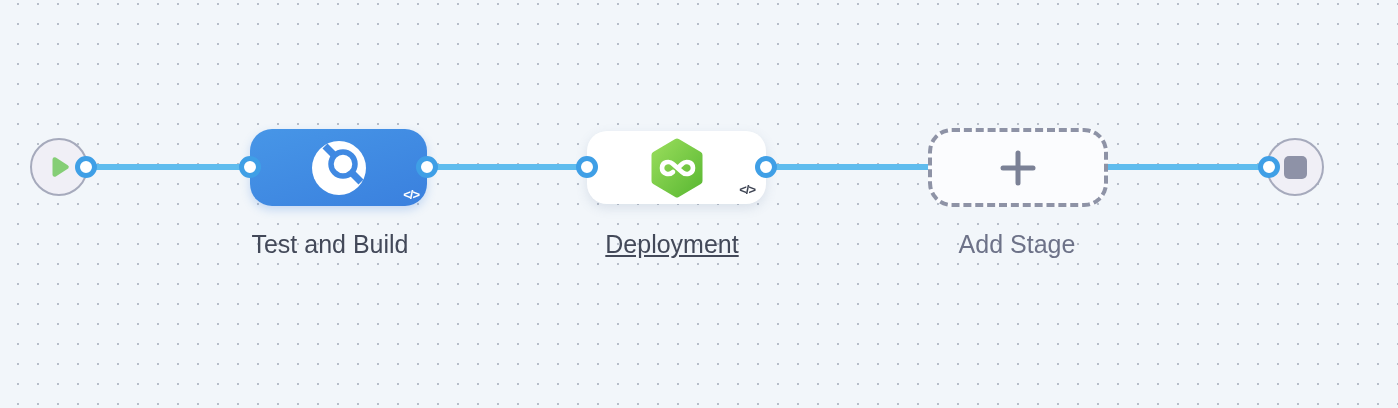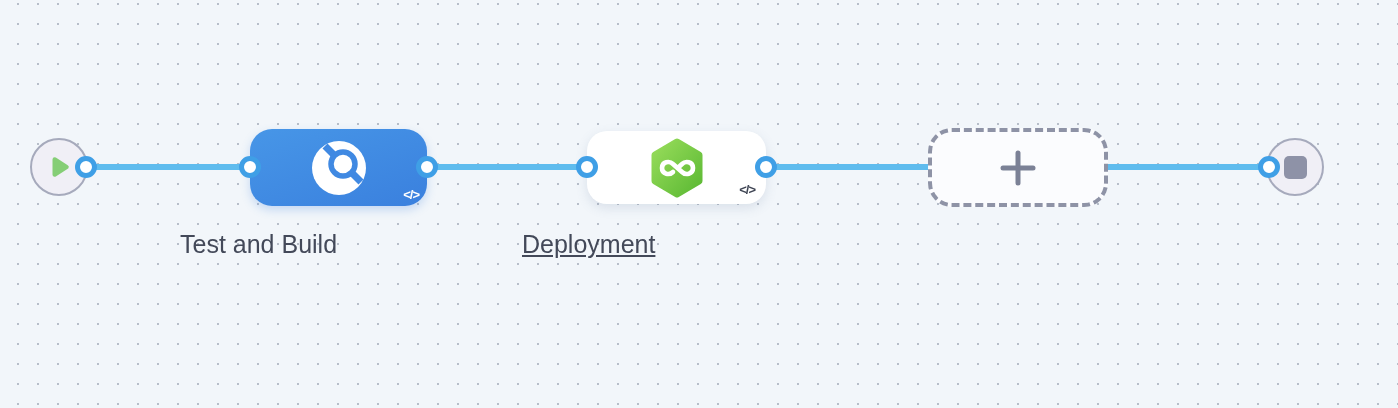--- a/index.html
+++ b/index.html
@@ -55,21 +55,21 @@
     border-radius:24px;box-sizing:border-box;
   }
   .code-badge{
     position:absolute;right:8px;bottom:4px;
     font-size:13px;font-weight:bold;letter-spacing:-1px;
   }
   .code-badge.on-blue{color:#ffffff;}
   .code-badge.on-white{color:#3f4554;right:11px;bottom:7px;}
   .stage-label{
     position:absolute;top:230px;width:300px;
-    font-size:25px;color:#434959;
+    text-align:center;font-size:25px;color:#434959;
     white-space:nowrap;z-index:2;
   }
   .stage-label.muted{color:#6d7288;}
   .lbl-0{left:180px;}
   .lbl-1{left:522px;text-decoration:underline;}
   .lbl-2{left:867px;}
 </style>
 </head>
 <body>
 
@@ -127,14 +127,15 @@
 
   <div class="port" style="left:75px;top:156px;"></div>
   <div class="port" style="left:239px;top:156px;"></div>
   <div class="port" style="left:416px;top:156px;"></div>
   <div class="port" style="left:576px;top:156px;"></div>
   <div class="port" style="left:755px;top:156px;"></div>
   <div class="port" style="left:1258px;top:156px;"></div>
 
   <div class="stage-label lbl-0">Test and Build</div>
   <div class="stage-label lbl-1">Deployment</div>
+  <div class="stage-label lbl-2 muted">Add Stage</div>
 
 </div>
 
 </body></html>

